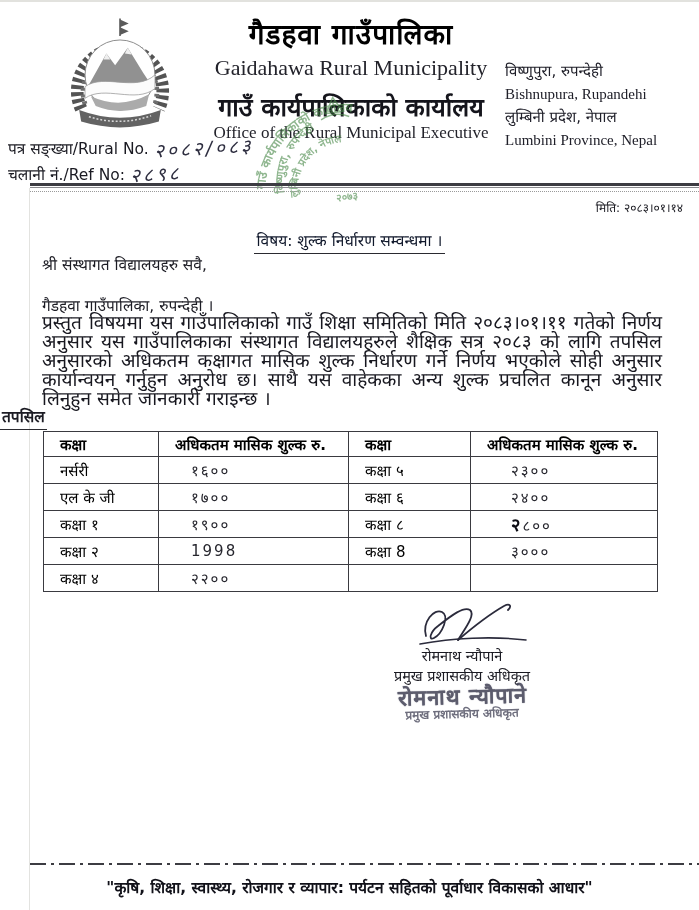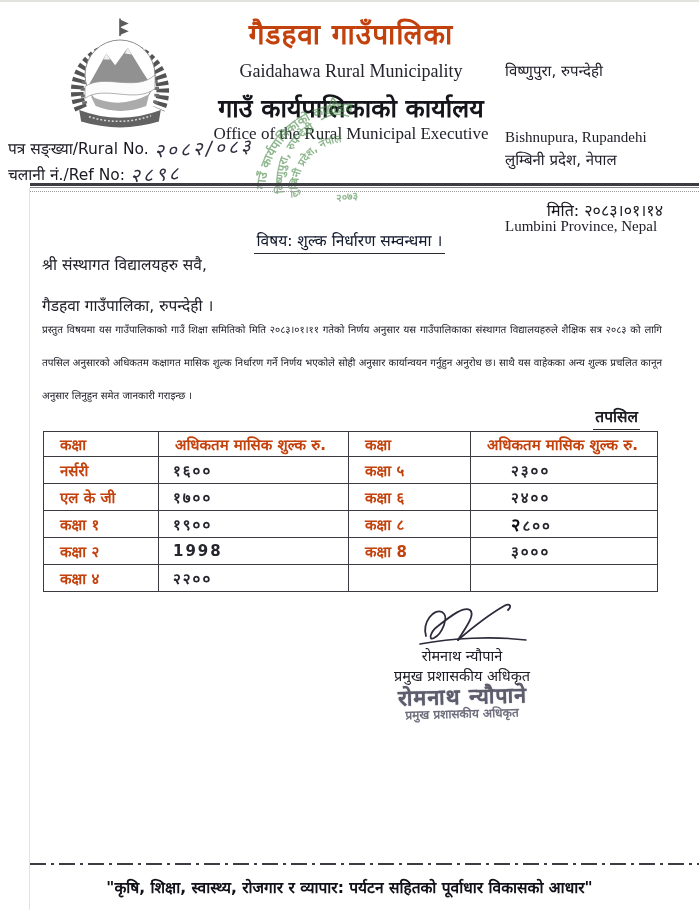--- a/index.html
+++ b/index.html
@@ -4,66 +4,66 @@
 <style>
   * { margin:0; padding:0; box-sizing:border-box; }
   html,body { background:#e8e8e6; }
   #page {
     position:relative; width:699px; height:910px; margin:0 auto;
     background:#ffffff; overflow:hidden;
     font-family:"DejaVu Sans", sans-serif; color:#1c1c24;
     border-top:2px solid #e2e2de;
   }
   .abs { position:absolute; }
-  .serif { font-family:"Liberation Serif", serif;margin-top:43px; }
+  .serif { font-family:"Liberation Serif", serif; }
 
   
   #left-edge { left:29px; top:186px; width:1px; height:724px; background:#e3e3e0; }
 
   
   #title-block { left:178px; top:12px; width:346px; text-align:center; }
-  #muni-np { font-size:28px; font-weight:bold; letter-spacing:1px; color:#c2410c; }
-  #muni-en { font-size:18px; margin-top:9px; color:#23232b; }
+  #muni-np { font-size:28px; font-weight:bold; letter-spacing:1px; color:#000000; }
+  #muni-en { font-size:22px; margin-top:3px; color:#23232b; }
   #office-np { font-size:25px; font-weight:bold; margin-top:8px; color:#15151c; }
   #office-en { font-size:17px; margin-top:0; color:#23232b; }
 
   #addr-block { left:505px; top:58px; width:185px; font-size:15px; line-height:23px; color:#20202a; }
 
   .reg-line { left:8px; font-size:15.5px; color:#1a1a22; white-space:nowrap; }
   #letter-no-line { top:132px; }
   #ref-no-line { top:158px; }
   .handwritten {
     display:inline-block; font-size:19px; font-style:italic; letter-spacing:3px;
     color:#2e2e40; transform:rotate(-3deg) translateY(1px); font-weight:500;
   }
 
   
   #header-stamp { left:240px; top:84px; width:195px; height:118px; opacity:.62; transform:rotate(-7deg); pointer-events:none; }
 
   
   #head-rule { left:30px; top:181px; width:669px; height:5px; border-top:3px solid #3c3c42; border-bottom:1px solid #8a8a8e; }
   #head-rule-dots { left:30px; top:189px; width:669px; height:0; border-top:1px dotted #9a9a9a; }
 
-  #date-line { top:197px; right:36px; font-size:16px; color:#18181f; }
+  #date-line { top:197px; right:16px; font-size:12px; color:#18181f; }
   #subject-wrap { top:227px; left:0; width:699px; text-align:center; }
   #subject { display:inline-block; font-size:15.5px; color:#0f172a; border-bottom:1.2px solid #2a2a30; padding:0 3px 2px; }
   #addressee1 { left:42px; top:251px; font-size:15.5px; }
   #addressee2 { left:42px; top:292px; font-size:15.5px; }
 
-  #body-text { left:42px; top:311px; width:620px; font-size:10px; line-height:33px; text-align:justify; color:#17171f; }
-
-  #tapasil-wrap { top:403px; left:0; width:640px; text-align:right; }
+  #body-text { left:42px; top:311px; width:620px; font-size:19px; line-height:19px; text-align:justify; color:#17171f; }
+
+  #tapasil-wrap { top:403px; left:0; width:640px; text-align:left; }
   #tapasil { display:inline-block; font-size:15.5px; font-weight:bold; border-bottom:1.3px solid #2a2a30; padding:0 2px 2px; }
 
   
   #fee-table { left:43px; top:429px; width:614px; border-collapse:collapse; table-layout:fixed; }
-  #fee-table td, #fee-table th { border:1.4px solid #3a3a40; font-size:15px; color:#c2410c; overflow:hidden; white-space:nowrap; }
+  #fee-table td, #fee-table th { border:1.4px solid #3a3a40; font-size:15px; color:#000000; overflow:hidden; white-space:nowrap; }
   #fee-table th { height:25px; font-weight:bold; text-align:left; padding-left:16px; }
-  #fee-table td { height:27px; padding-left:16px;font-weight:bold; }
-  #fee-table td.fee { letter-spacing:2px; color:#26262e; padding-left:14px; }
+  #fee-table td { height:27px; padding-left:16px; }
+  #fee-table td.fee { letter-spacing:2px; color:#26262e; padding-left:32px; }
   #fee-table td.fee4 { padding-left:40px; }
   #fee-table td.corrected::first-letter { font-weight:bold; font-size:1.2em; color:#0e0e16; }
 
   
   #sig-svg { left:412px; top:598px; width:120px; height:52px; }
   #sig-name { left:392px; top:643px; width:140px; text-align:center; font-size:14.5px; color:#1a1a22; }
   #sig-title { left:372px; top:663px; width:180px; text-align:center; font-size:14.5px; color:#1a1a22; }
   #sig-stamp-name { left:355px; top:679px; width:215px; text-align:center; font-size:21.5px; font-weight:bold;
                     color:#464659; opacity:.88; letter-spacing:1px; transform:rotate(-1.5deg); text-shadow:0 0 1px #6a6a7a; }
   #sig-stamp-title { left:372px; top:703px; width:180px; text-align:center; font-size:12px; font-weight:bold;

